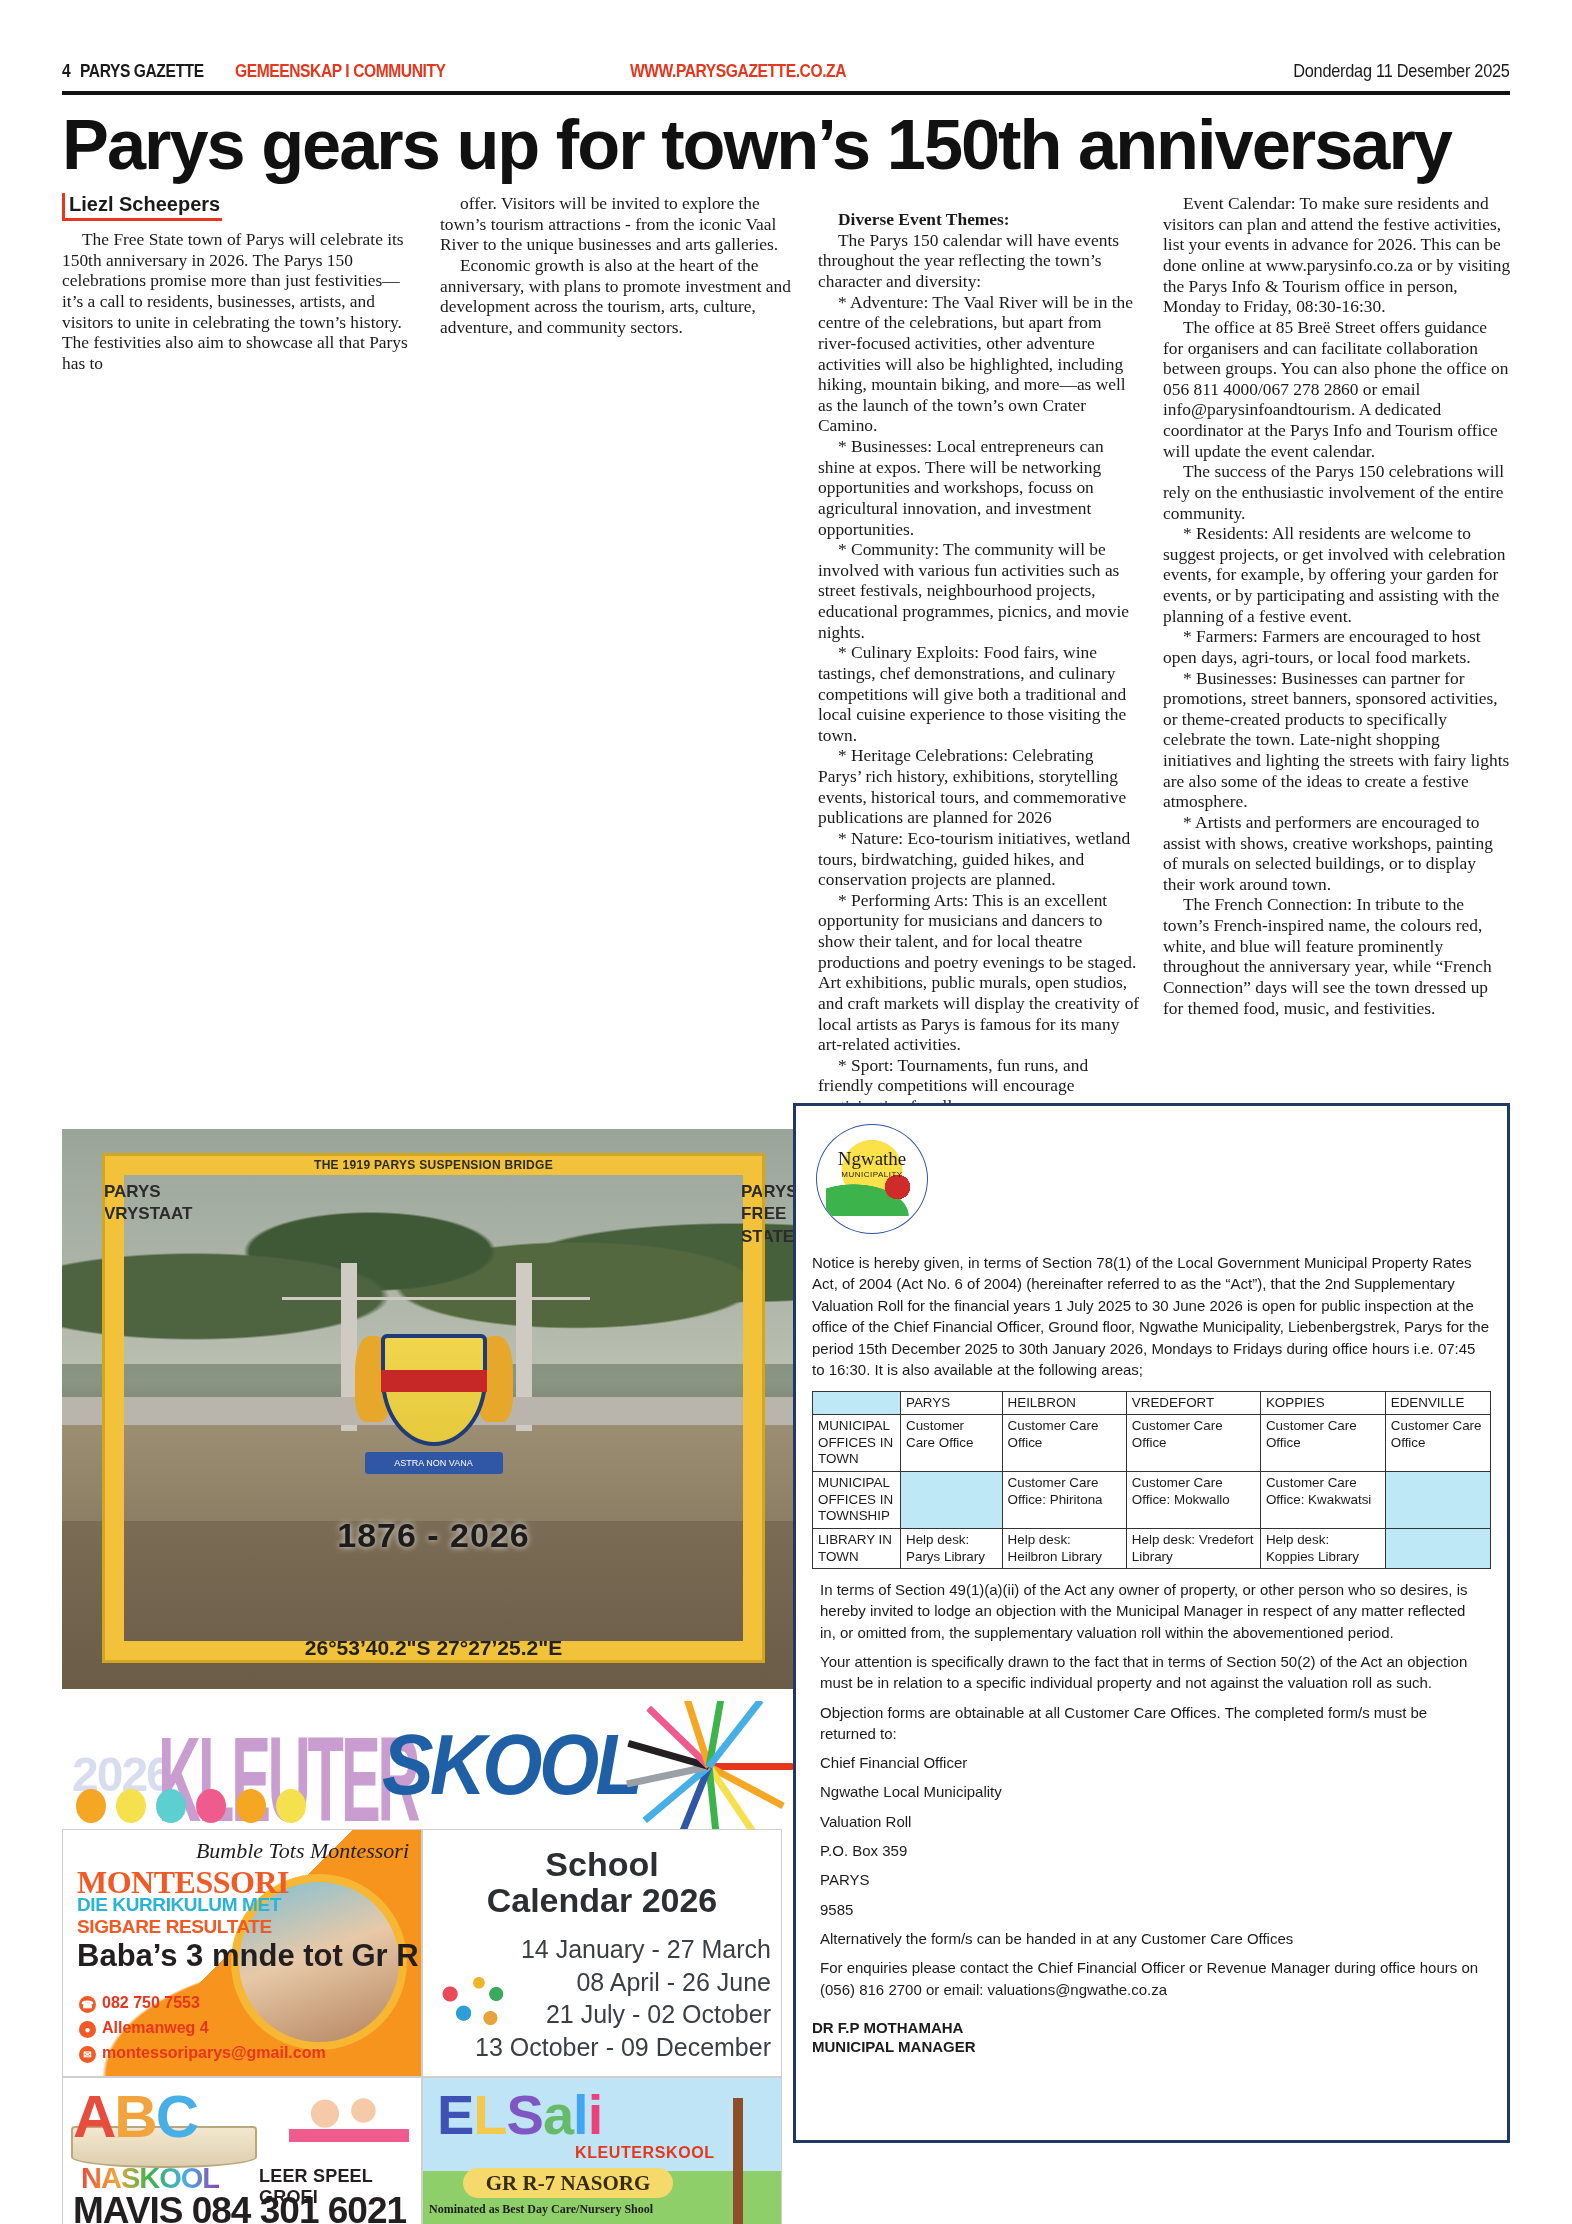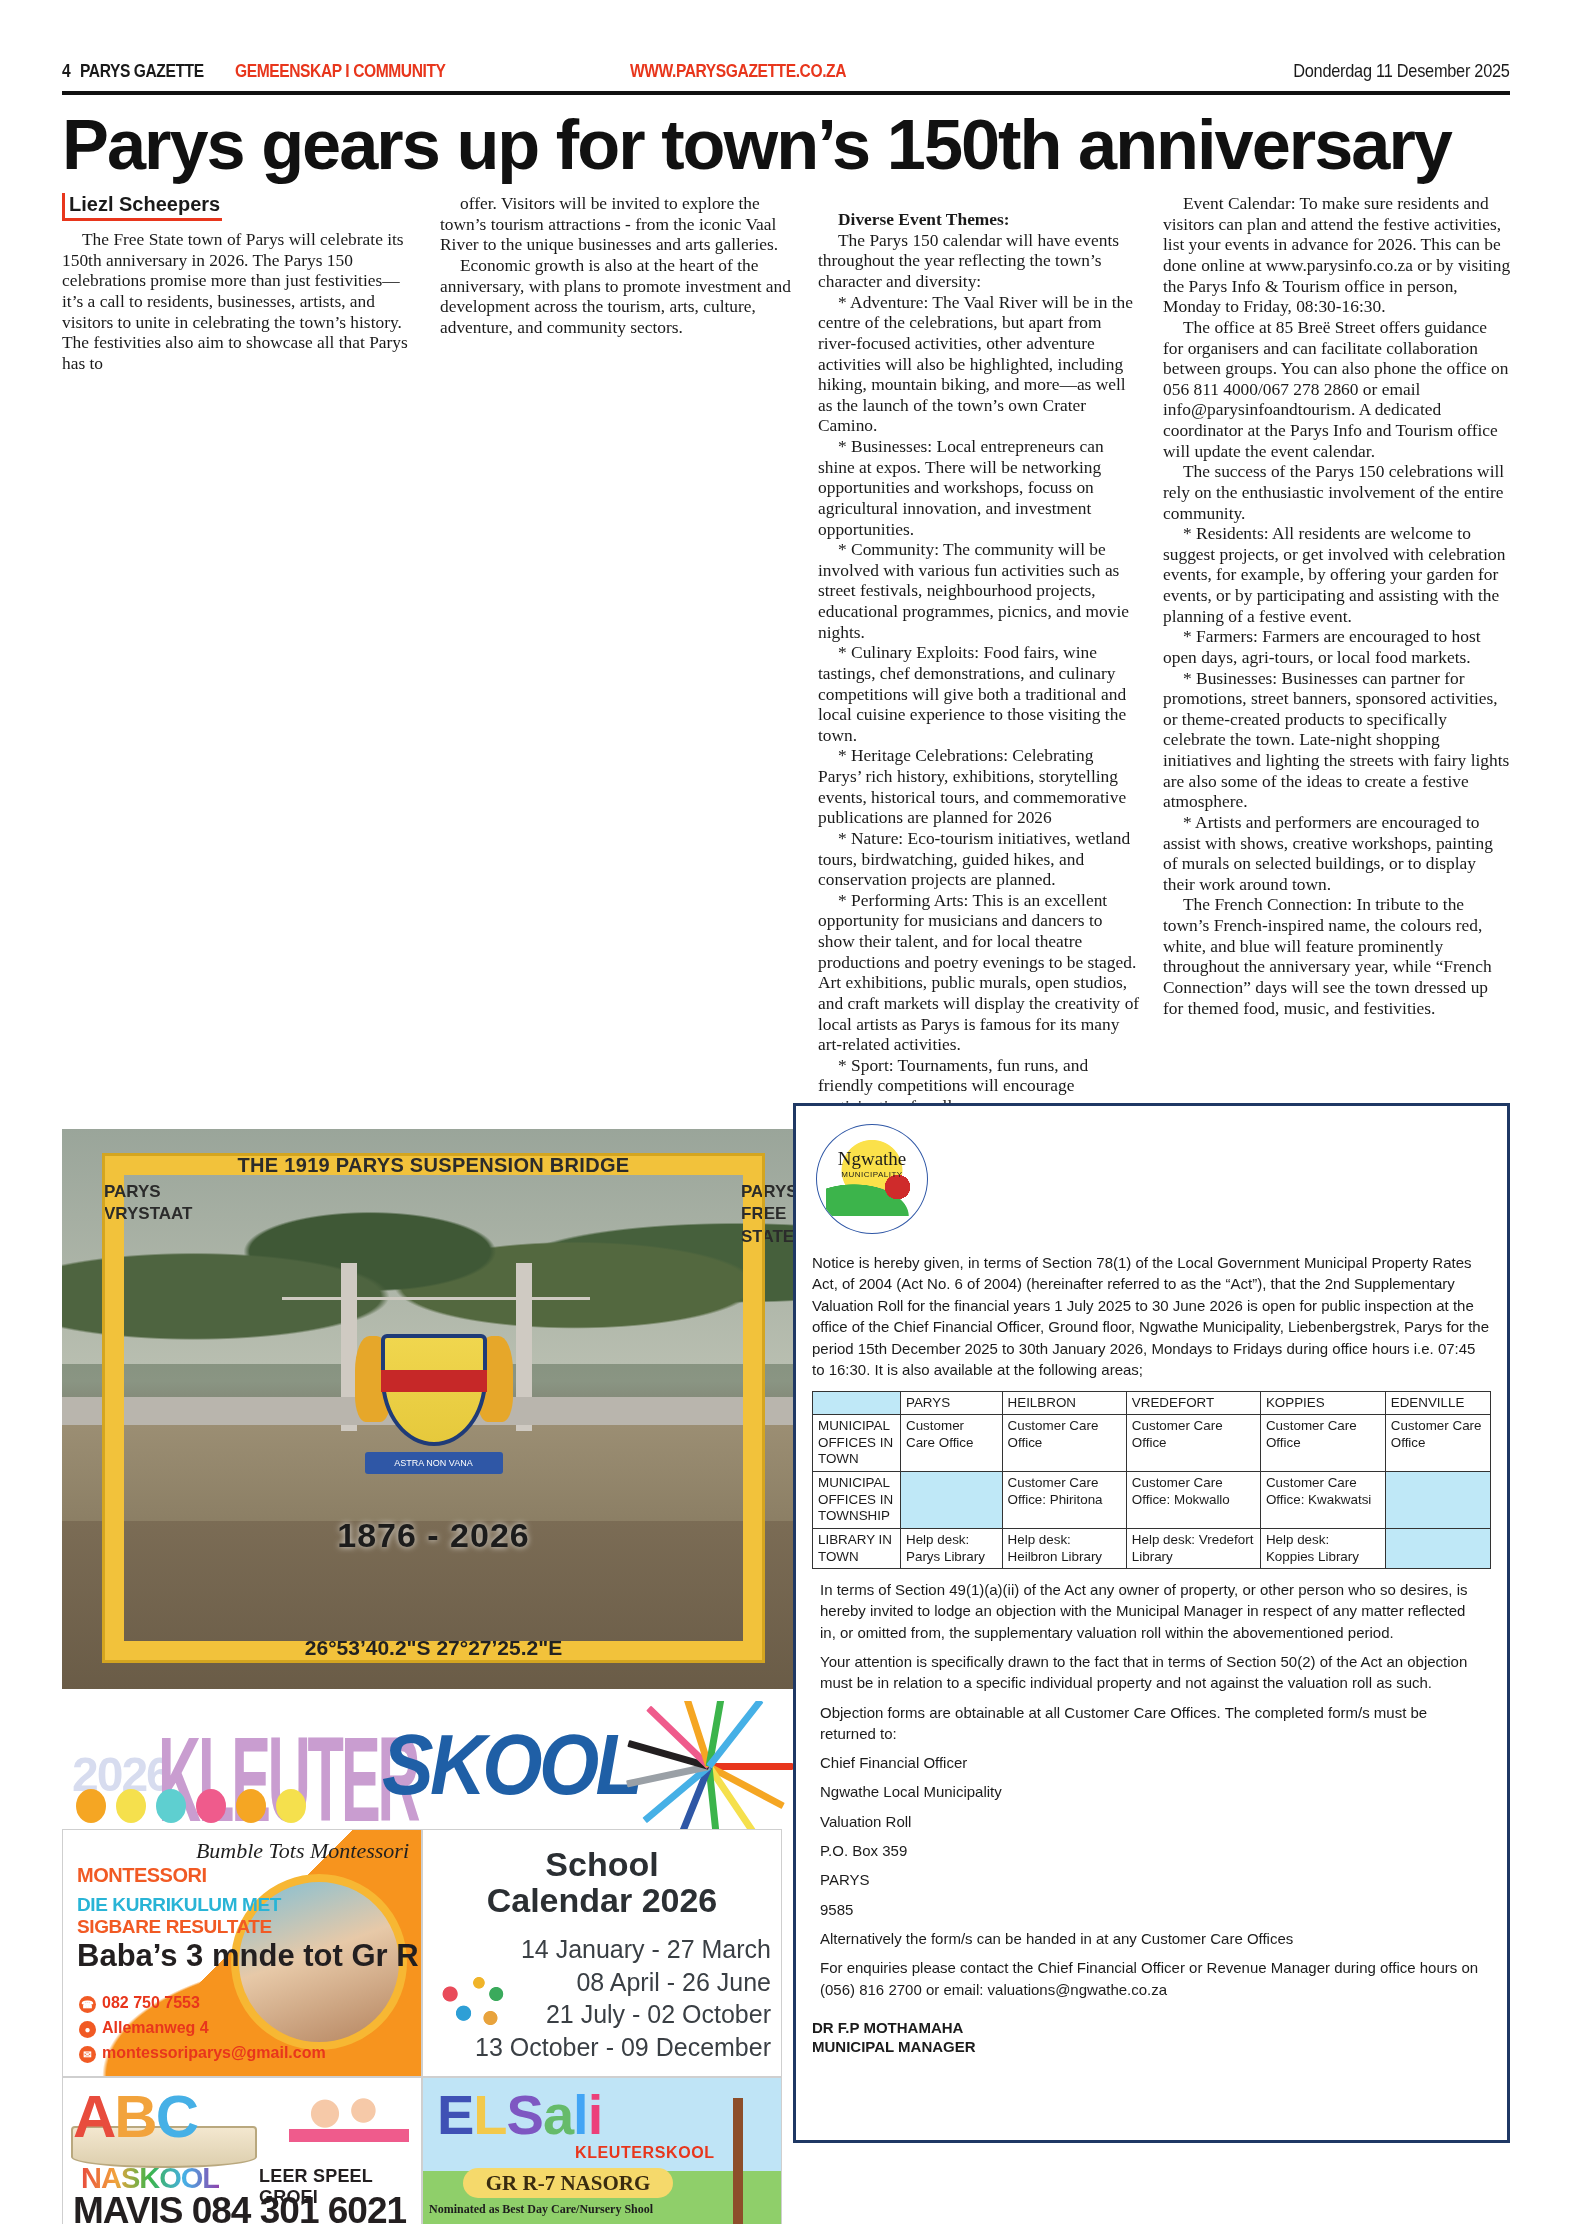--- a/index.html
+++ b/index.html
@@ -88,21 +88,21 @@
   .photo .deck { position:absolute; left:0; right:0; top:48%; height:28px; background:#b9b5ad; }
   .photo .tower { position:absolute; top:24%; width:16px; height:30%; background:#cfcac2; }
   .photo .tower.l { left:38%; } .photo .tower.r { left:62%; }
   .photo .cable { position:absolute; top:30%; left:30%; width:42%; height:3px; background:#cfcac2; }
 
   
   .frame { position:absolute; inset:24px 30px 26px 40px; border:22px solid #f2c23b; }
   .frame:after { content:""; position:absolute; inset:-22px; border:3px solid #d4a520; pointer-events:none;}
   .frame-top {
     position:absolute; top:-20px; left:0; right:0; height:22px;
-    font-family:"Liberation Sans", sans-serif; font-weight:bold; font-size:20px;
+    font-family:"Liberation Sans", sans-serif; font-weight:bold; font-size:12px;
     text-align:center; color:#2b2b2b; line-height:20px; letter-spacing:.3px;
   }
   .frame-left, .frame-right {
     position:absolute; top:6px; width:22px;
     font-family:"Liberation Sans", sans-serif; font-weight:bold; font-size:17px;
     color:#2b2b2b; text-align:center; line-height:1.32;
   }
   .frame-left { left:-20px; } .frame-right { right:-20px; }
   .frame-left span, .frame-right span { display:block; }
   .frame-year {
@@ -169,22 +169,22 @@
   }
 
   
   .mont-ad { width:360px; height:248px; position:relative;
      background:linear-gradient(135deg,#ffffff 0 48%, #f7941e 48% 100%); }
   .mont-ad .wave { position:absolute; right:0; bottom:0; width:100%; height:56%;
      background:radial-gradient(ellipse at 80% 100%, #f7941e 0 60%, transparent 61%),
                 radial-gradient(ellipse at 55% 120%, #29b4d6 0 45%, transparent 46%); }
   .mont-brand { position:absolute; right:12px; top:8px;
      font-family:"Liberation Serif",serif; font-style:italic; font-size:22px; color:#1f1f1f; }
-  .mont-1 { position:absolute; left:14px; top:34px; font-family:Liberation Sans, sans-serif;
-     font-weight:bold; font-size:20px; color:#f15a24; letter-spacing:-.5px;}
+  .mont-1 { position:absolute; left:14px; top:34px; font-family:Liberation Serif, serif;
+     font-weight:bold; font-size:32px; color:#f15a24; letter-spacing:-.5px;}
   .mont-2 { position:absolute; left:14px; top:64px; font-family:"Liberation Sans",sans-serif;
      font-weight:bold; font-size:19px; color:#29b4d6; letter-spacing:-.4px;}
   .mont-3 { position:absolute; left:14px; top:86px; font-family:"Liberation Sans",sans-serif;
      font-weight:bold; font-size:19px; color:#f15a24; letter-spacing:-.4px;}
   .mont-4 { position:absolute; left:14px; top:110px; font-family:"Liberation Sans",sans-serif;
      font-weight:bold; font-size:31px; color:#231f20; line-height:1.02; }
   .mont-contact { position:absolute; left:16px; bottom:10px; font-family:"Liberation Sans",sans-serif;
      font-weight:bold; font-size:16px; color:#e8361c; line-height:1.58; }
   .mont-contact .ci { display:inline-block; width:17px; height:17px; border-radius:50%;
      background:#f15a24; color:#fff; font-size:10px; text-align:center; line-height:17px; margin-right:6px; }

